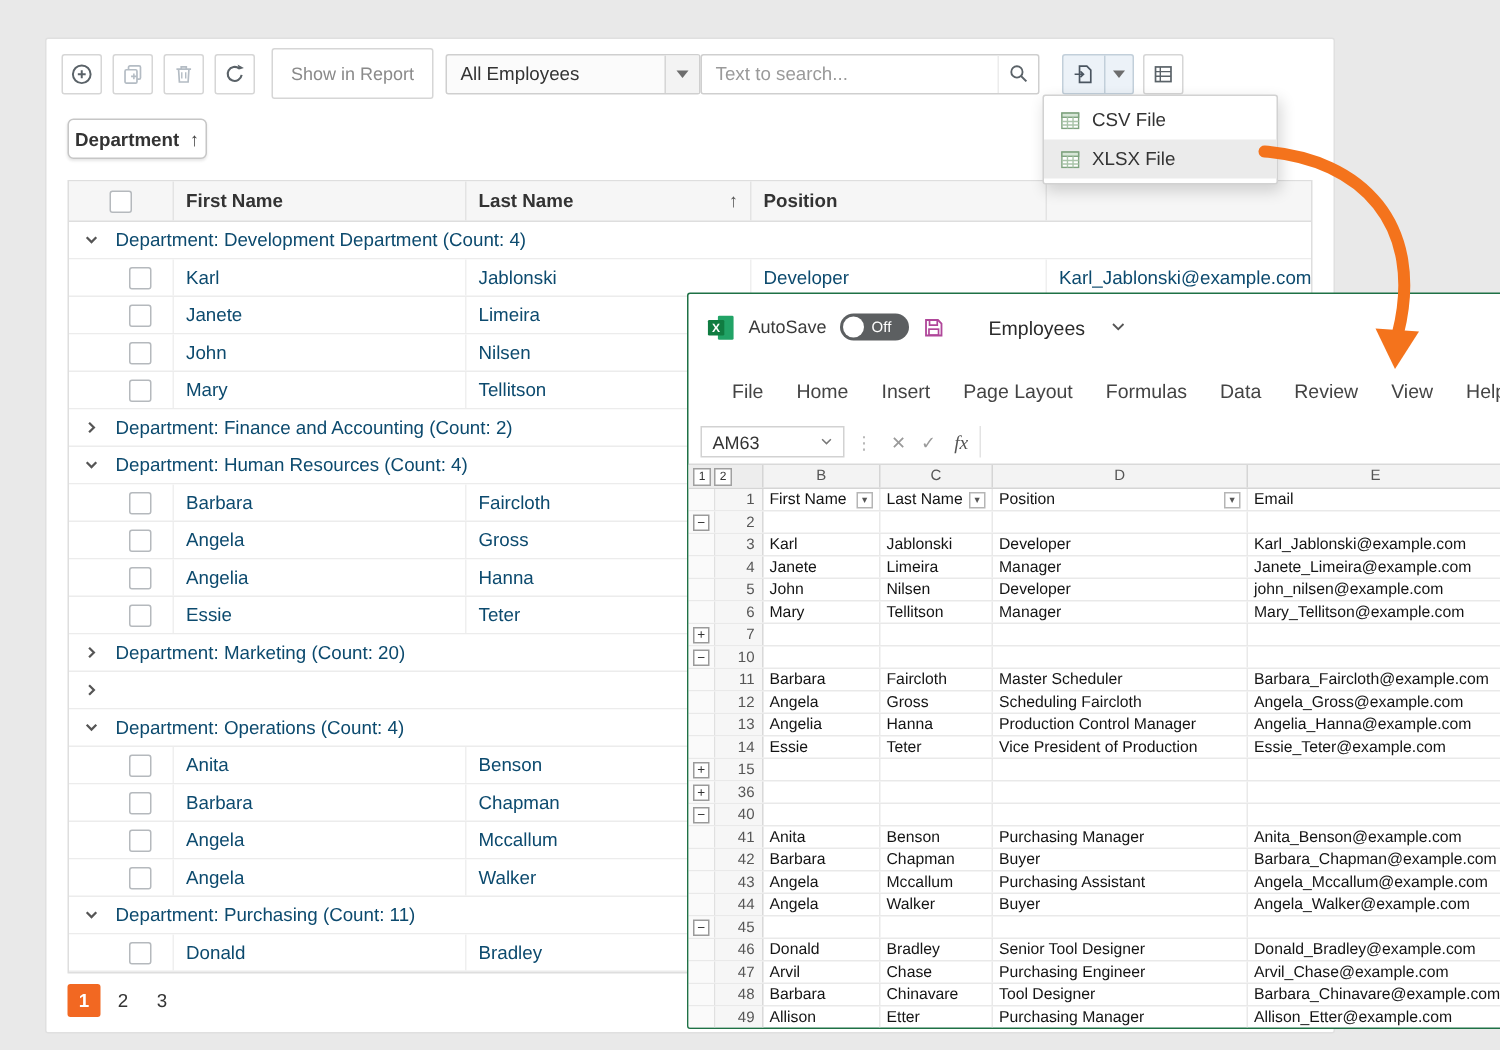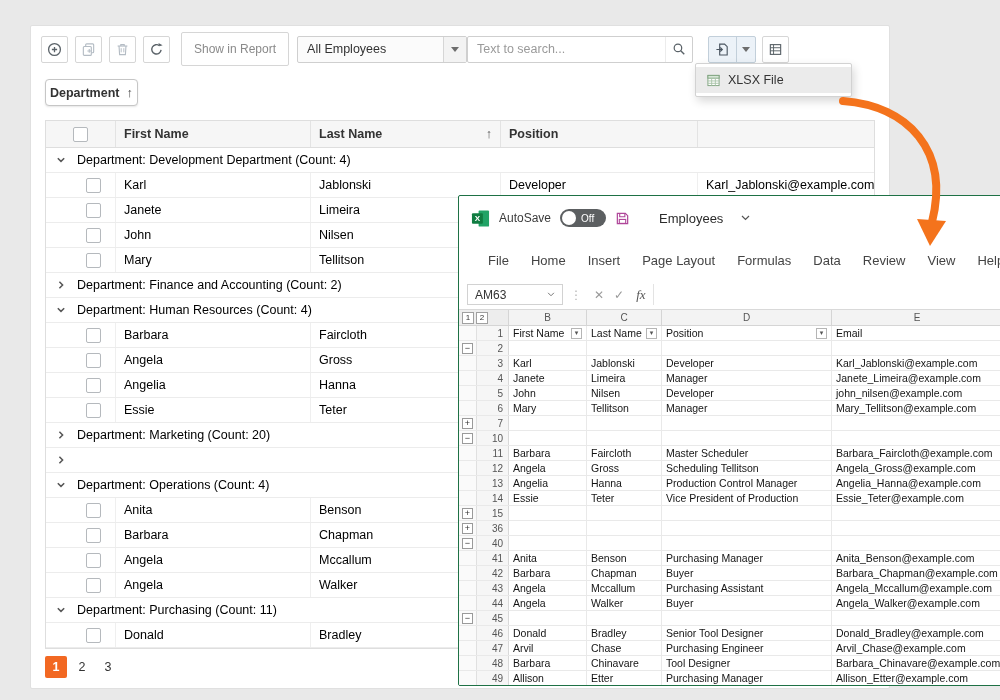--- a/index.html
+++ b/index.html
@@ -33,21 +33,21 @@
 .chip .arr{font-weight:400;color:#444}
 .grid-table{margin:0 14px;border:1px solid #dedede}
 .g-header{display:flex;height:27px;background:#f6f6f6;border-bottom:1px solid #dedede;font-size:12.5px;font-weight:700;color:#333}
 .hc{display:flex;align-items:center;padding:0 8px;border-right:1px solid #e3e3e3}
 .hc.chkc{width:70px;justify-content:center;padding:0}
 .hc.c1{width:195px}
 .hc.c2{width:190px;justify-content:space-between}
 .hc.c3{width:197px}
 .hc.c4{flex:1;border-right:none}
 .sort-arr{color:#555;font-weight:400}
-.g-row{display:flex;height:25px;border-bottom:1px solid #ececec;font-size:12.5px;color:#000000;align-items:center;background:#fff}
+.g-row{display:flex;height:25px;border-bottom:1px solid #ececec;font-size:12.5px;color:#0c4a6e;align-items:center;background:#fff}
 .g-group{padding-left:9px;gap:10px}
 .g-expander{display:flex;width:12px;justify-content:center;cursor:pointer}
 .gc{height:100%;display:flex;align-items:center;overflow:hidden;white-space:nowrap}
 .c-exp{width:25px;flex:none}
 .c-chk{width:45px;justify-content:center;border-right:1px solid #efefef;flex:none}
 .c-first{width:195px;padding:0 8px;border-right:1px solid #efefef;flex:none}
 .c-last{width:190px;padding:0 8px;border-right:1px solid #efefef;flex:none}
 .c-pos{width:197px;padding:0 8px;border-right:1px solid #efefef;flex:none}
 .c-email{flex:1;padding:0 8px}
 .checkbox{width:15px;height:15px;border:1px solid #b5b9bd;border-radius:2px;background:#fff;cursor:pointer}
@@ -393,20 +393,30 @@
   </div>
 
   <div class="pagination">
       <span class="page-btn active">1</span>
       <span class="page-btn">2</span>
       <span class="page-btn">3</span>
     </div>
 </div>
 
 <div id="export-menu">
+    <div class="menu-item">
+      <span class="mi-icon">
+        <svg viewBox="0 0 14 14" width="13" height="13">
+          <rect x="1" y="1.5" width="12" height="11" fill="#fff" stroke="#7fa37f"></rect>
+          <rect x="1" y="1.5" width="12" height="3" fill="#d7e6d7" stroke="#7fa37f"></rect>
+          <path d="M1 7.5h12M1 10h12M5 4.5v8M9 4.5v8" stroke="#a9c4a9" fill="none"></path>
+        </svg>
+      </span>
+      <span class="mi-label">CSV File</span>
+    </div>
     <div class="menu-item hl">
       <span class="mi-icon">
         <svg viewBox="0 0 14 14" width="13" height="13">
           <rect x="1" y="1.5" width="12" height="11" fill="#fff" stroke="#7fa37f"></rect>
           <rect x="1" y="1.5" width="12" height="3" fill="#d7e6d7" stroke="#7fa37f"></rect>
           <path d="M1 7.5h12M1 10h12M5 4.5v8M9 4.5v8" stroke="#a9c4a9" fill="none"></path>
         </svg>
       </span>
       <span class="mi-label">XLSX File</span>
     </div>
@@ -641,21 +651,21 @@
         <div class="xl-row">
           <span class="xl-outline"></span>
           <span class="xl-rownum">12</span>
           <span class="xl-cell colB">
             <span>Angela</span>
           </span>
           <span class="xl-cell colC">
             <span>Gross</span>
           </span>
           <span class="xl-cell colD">
-            <span>Scheduling Tellitson</span>
+            <span>Scheduling Faircloth</span>
           </span>
           <span class="xl-cell colE">
             <span>Angela_Gross@example.com</span>
           </span>
         </div>
         <div class="xl-row">
           <span class="xl-outline"></span>
           <span class="xl-rownum">13</span>
           <span class="xl-cell colB">
             <span>Angelia</span>

